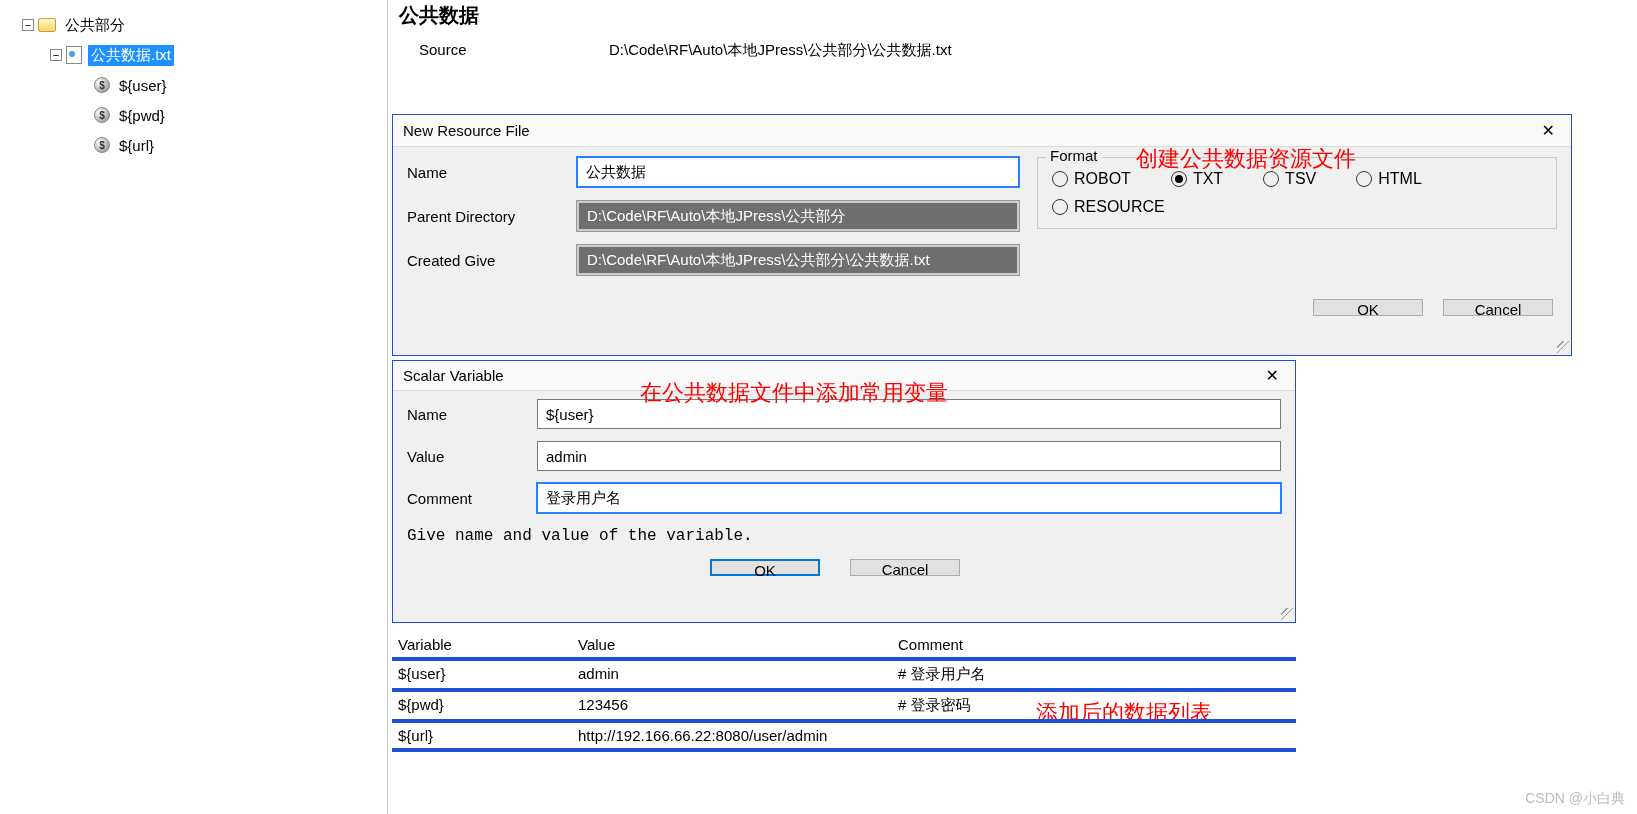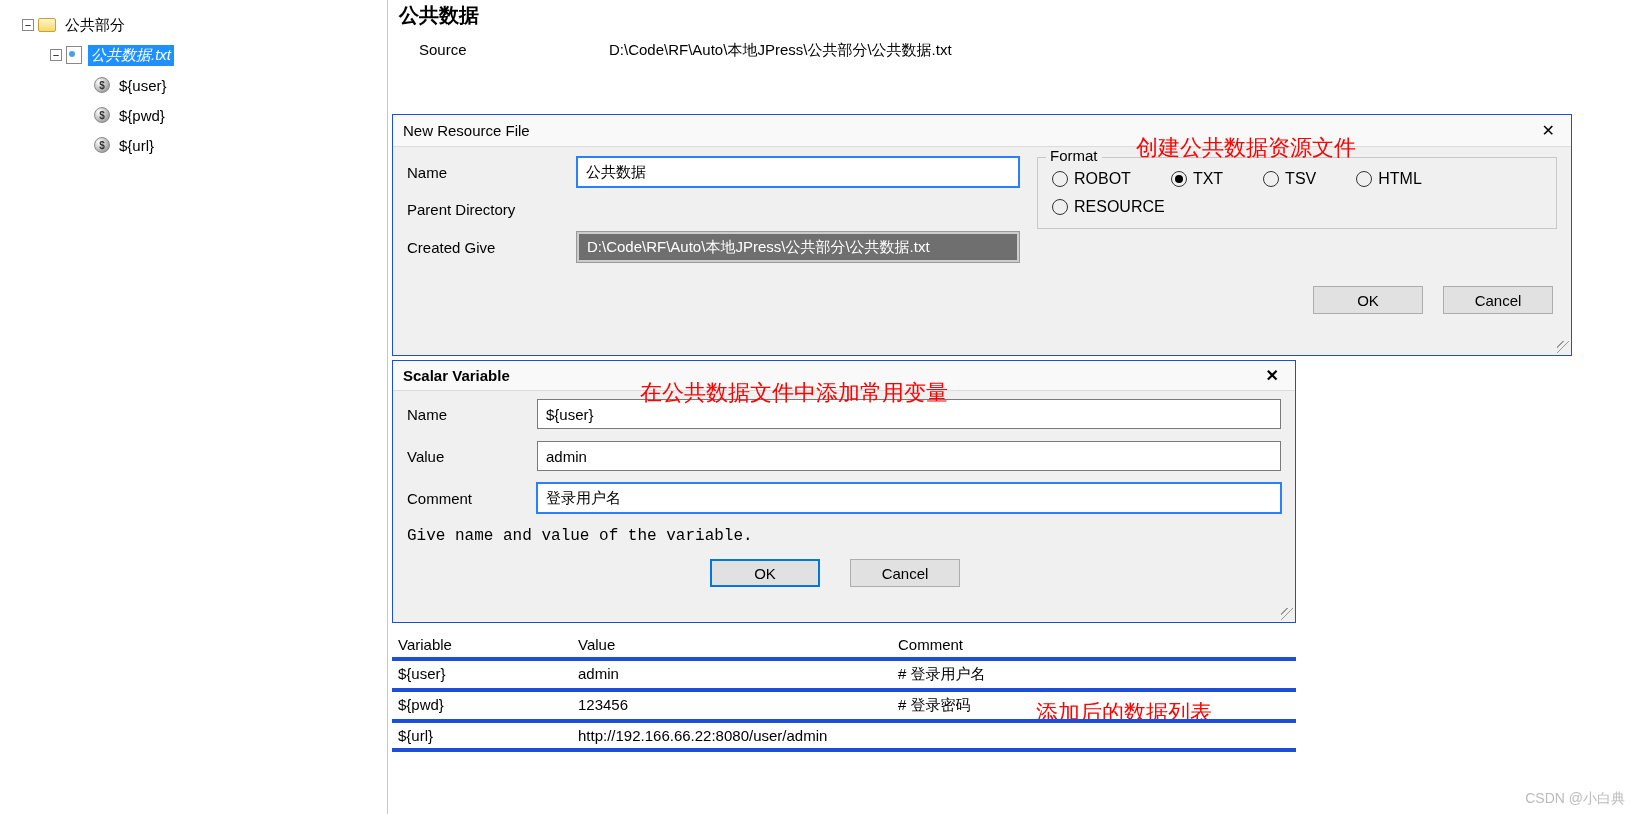--- a/index.html
+++ b/index.html
@@ -87,21 +87,20 @@
     align-items:center;
     justify-content:center;
     font-size:10px;
     color:#333;
     font-weight:bold;
   }
   .tree-label { padding:1px 3px; }
   .tree-label.selected {
     background:#1e90ff;
     color:#fff;
-    font-style:italic;
   }
 
   
   .main-area {
     position: absolute;
     left: 388px;
     top: 0;
     right: 0;
     height: 814px;
     border-left:1px solid #fff;
@@ -218,21 +217,21 @@
   }
 
   .btn-row {
     display:flex;
     justify-content:flex-end;
     gap:20px;
     padding:6px 18px 8px 0;
   }
   .btn {
     min-width:110px;
-    height:28px;
+    height:17px;
     border:1px solid #adadad;
     background:#e1e1e1;
     font-size:15px;
     font-family:inherit;
     cursor:pointer;
   }
   .btn.primary {
     border:2px solid #0078d7;
   }
   .resize-grip {
@@ -258,21 +257,20 @@
     height: 263px;
     background:#f0f0f0;
   }
   .dlg2 .title {
     background:#f9f9f9;
     border-bottom:1px solid #dcdcdc;
     padding:5px 10px;
     font-size:15px;
     display:flex;
     align-items:center;
-    font-weight:bold;
   }
   .dlg2 .title .spacer{flex:1;}
   .dlg2-body {
     padding:8px 14px 2px 14px;
   }
   .dlg2 .form-row { margin-bottom:12px; }
   .dlg2 .flabel { width:130px; }
   .hint {
     font-family:"Courier New", monospace;
     font-size:16px;
@@ -350,20 +348,21 @@
     <span class="close">✕</span>
   </div>
   <div class="dlg1-body">
     <div class="dlg1-left">
       <div class="form-row">
         <span class="flabel">Name</span>
         <input class="finput" value="公共数据" style="">
       </div>
       <div class="form-row">
         <span class="flabel">Parent Directory</span>
+        <input class="finput readonly" readonly="" value="D:\Code\RF\Auto\本地JPress\公共部分" style="">
       </div>
       <div class="form-row">
         <span class="flabel">Created Give</span>
         <input class="finput readonly" readonly="" value="D:\Code\RF\Auto\本地JPress\公共部分\公共数据.txt" style="">
       </div>
     </div>
     <div class="dlg1-right">
       <div class="format-group">
         <span class="legend">Format</span>
         <div class="format-opts">
@@ -419,21 +418,21 @@
     </div>
     <div class="hint">Give name and value of the variable.</div>
   </div>
   <div class="btn-row" style="justify-content:center; gap:30px;">
     <button class="btn primary">OK</button>
     <button class="btn">Cancel</button>
   </div>
   <div class="resize-grip"></div>
 </div>
 
-<div class="anno-red" style="left:1136px; top:133px;">创建公共数据资源文件</div>
+<div class="anno-red" style="left:1136px; top:144px;">创建公共数据资源文件</div>
 <div class="anno-red" style="left:640px; top:378px;">在公共数据文件中添加常用变量</div>
 <div class="anno-red" style="left:1036px; top:698px;">添加后的数据列表</div>
 
 <div class="var-table">
   <div class="vrow header">
     <span class="c1">Variable</span>
     <span class="c2">Value</span>
     <span class="c3">Comment</span>
   </div>
   <div class="vrow">

